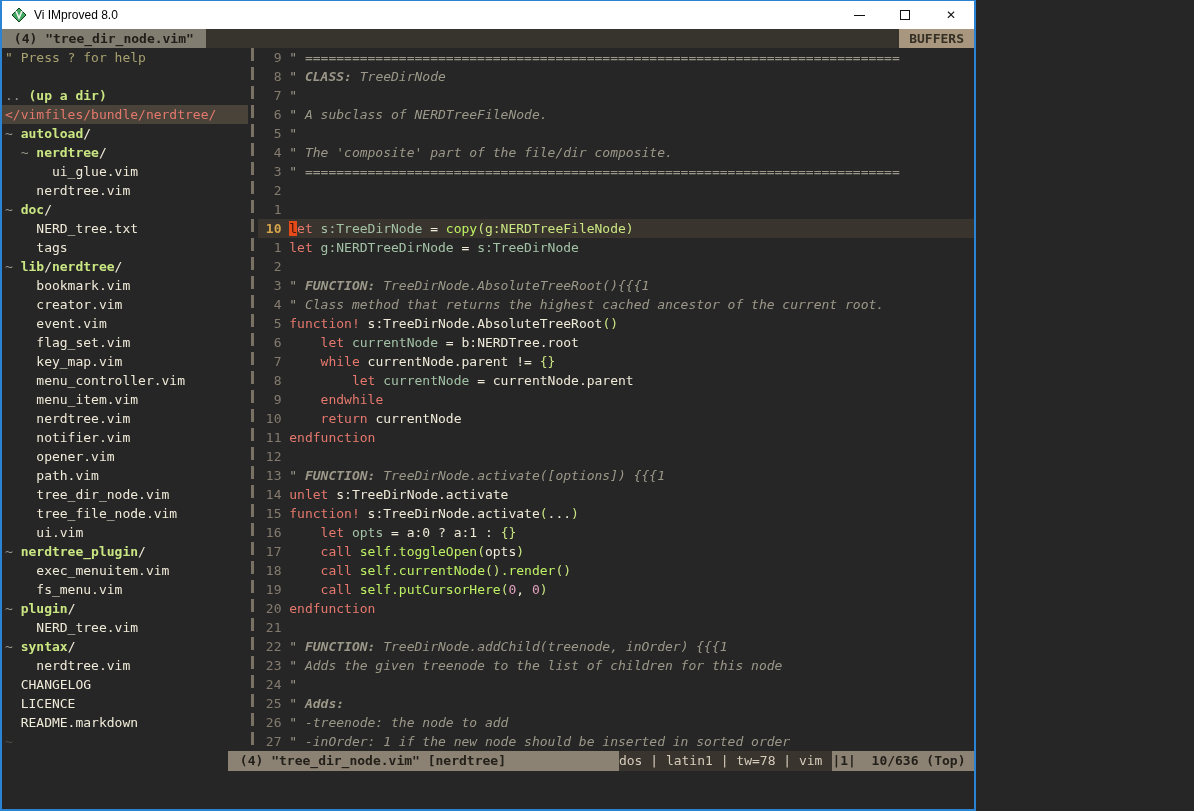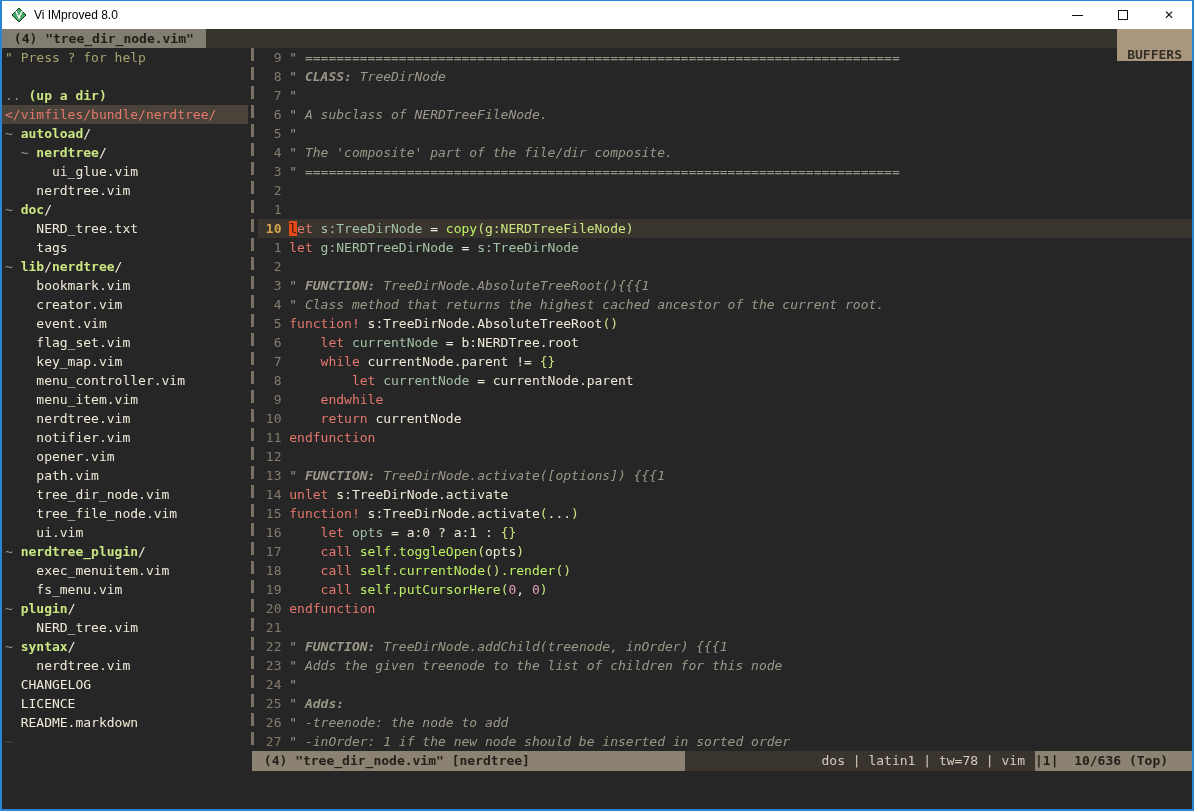--- a/index.html
+++ b/index.html
@@ -1,38 +1,38 @@
 <!DOCTYPE html>
 <html><head>
 <meta charset="utf-8">
 <style>
   * { margin:0; padding:0; box-sizing:border-box; }
   html,body { width:1194px; height:811px; }
   body { font-family:"DejaVu Sans Mono", monospace; background:#262626; }
 
-  .window { width:1194px; height:811px; border:2px solid #2b83d4; border-top-width:1px;
+  .window { width:976px; height:811px; border:2px solid #2b83d4; border-top-width:1px;
             display:flex; flex-direction:column; background:#262626; overflow:hidden; }
 
   
   .titlebar { height:28px; background:#ffffff; display:flex; align-items:center;
               padding-left:9px; flex:0 0 auto; }
   .app-icon { width:16px; height:16px; margin-right:7px; flex:0 0 auto; }
   .title-text { font-family:"Liberation Sans", sans-serif; font-size:12px; color:#000; }
   .controls { margin-left:auto; display:flex; height:100%; }
   .ctrl { width:46px; height:100%; display:flex; align-items:center; justify-content:center;
           color:#111; font-size:12px; font-family:"DejaVu Sans", sans-serif; }
   .ctrl.max span { display:block; width:10px; height:10px; border:1px solid #111; }
   .ctrl.min span { display:block; width:11px; border-top:1px solid #111; }
 
   
   .tabline { height:19px; background:#37332d; display:flex; font-size:13px; line-height:19px;
              white-space:pre; flex:0 0 auto; }
   .tab-active { background:#827d71; color:#211e19; font-weight:bold; padding:0 4px; }
   .tab-fill { flex:1; }
-  .buffers-label { background:#a8977e; color:#342e25; font-weight:bold; padding:16px 10px; }
+  .buffers-label { background:#a8977e; color:#342e25; font-weight:bold; padding:0 10px; }
 
   
   .main { height:703px; display:flex; flex:0 0 auto; overflow:hidden; }
   .tree { width:246px; overflow:hidden; }
   .vsep { width:10px; position:relative; }
   .vsep::before { content:""; position:absolute; left:3px; top:0; bottom:0; width:3px;
                   background:repeating-linear-gradient(180deg,#7a7165 0 13px, transparent 13px 19px); }
   .editor { flex:1; overflow:hidden; }
 
   .row { height:19px; line-height:19px; font-size:13px; white-space:pre; }

